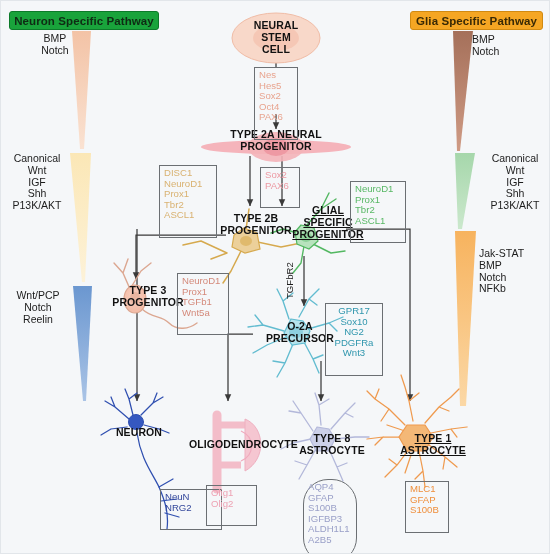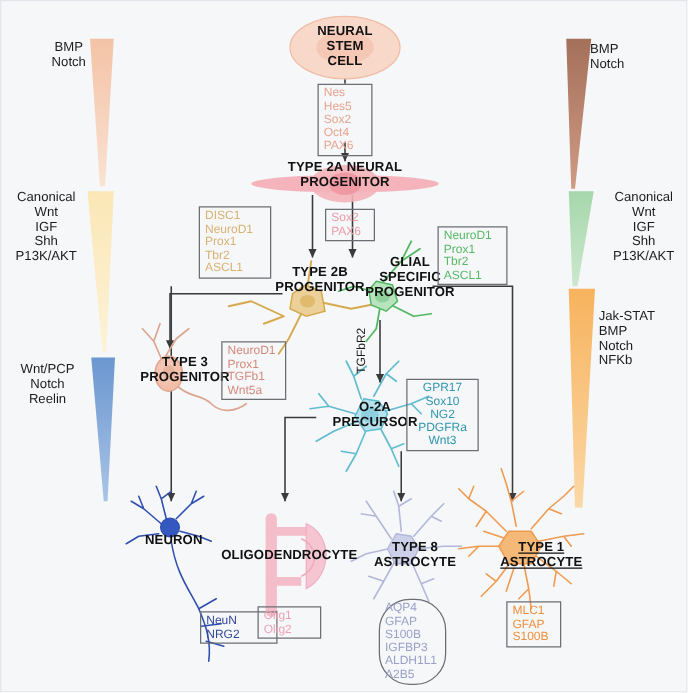--- a/index.html
+++ b/index.html
@@ -19,21 +19,21 @@
     position:absolute;font-size:10.5px;line-height:11.8px;color:#1c1c1c;white-space:pre;
   }
   .sig.left{text-align:center;}
   .sig.right{text-align:center;}
   .cellname{
     position:absolute;font-size:10.5px;font-weight:bold;color:#111;line-height:11.8px;
     text-align:center;white-space:pre;letter-spacing:.1px;
   }
   .genebox{
     position:absolute;border:1.3px solid #6b6f73;background:transparent;box-sizing:border-box;
-    padding:2px 4px 1px 4px;font-size:9.6px;line-height:10.6px;white-space:pre;
+    padding:2px 4px 16px 4px;font-size:9.6px;line-height:10.6px;white-space:pre;
   }
   .vlabel{
     position:absolute;font-size:9.6px;color:#1c1c1c;
     transform:rotate(-90deg);transform-origin:left top;white-space:nowrap;
   }
 </style>
 </head>
 <body>
 
 <div id="canvas">
@@ -194,20 +194,22 @@
       <path d="M428,444 L444,456 M444,456 L456,466 M444,456 L442,468"></path>
       <path d="M418,450 L422,470 M422,470 L424,486 M422,470 L414,478"></path>
       <path d="M408,448 L396,464 M396,464 L384,476 M396,464 L388,458"></path>
       <path d="M402,436 L382,436 M382,436 L366,438 M382,436 L374,444"></path>
       <path d="M404,430 L386,424 M410,454 L404,472"></path>
       <polygon points="406,424 424,424 432,436 424,450 406,450 398,436" fill="#f4b877" stroke="#ef9a4e" stroke-width="1.2"></polygon>
     </g>
 
   </svg>
 
+  <div class="badge" id="badge-neuron">Neuron Specific Pathway</div>
+  <div class="badge" id="badge-glia">Glia Specific Pathway</div>
 
   <div class="sig left" style="left:26px;top:32px;width:56px;">BMP
 Notch</div>
   <div class="sig left" style="left:4px;top:152px;width:64px;">Canonical
 Wnt
 IGF
 Shh
 P13K/AKT</div>
   <div class="sig left" style="left:6px;top:289px;width:62px;">Wnt/PCP
 Notch
@@ -225,29 +227,29 @@
 Notch
 NFKb</div>
 
   <div class="cellname" style="left:238px;top:19px;width:74px;">NEURAL
 STEM
 CELL</div>
   <div class="cellname" style="left:208px;top:128px;width:134px;">TYPE 2A NEURAL
 PROGENITOR</div>
   <div class="cellname" style="left:211px;top:212px;width:88px;">TYPE 2B
 PROGENITOR</div>
-  <div class="cellname" style="left:278px;top:204px;width:98px;">GLIAL
+  <div class="cellname" style="left:278px;top:204px;width:98px;text-decoration:underline;">GLIAL
 SPECIFIC
 PROGENITOR</div>
   <div class="cellname" style="left:106px;top:284px;width:82px;">TYPE 3
 PROGENITOR</div>
   <div class="cellname" style="left:255px;top:320px;width:88px;">O-2A
 PRECURSOR</div>
   <div class="cellname" style="left:110px;top:426px;width:56px;">NEURON</div>
-  <div class="cellname" style="left:176px;top:438px;width:104px;text-align:center;">OLIGODENDROCYTE</div>
+  <div class="cellname" style="left:188px;top:438px;width:104px;text-align:center;">OLIGODENDROCYTE</div>
   <div class="cellname" style="left:296px;top:432px;width:70px;">TYPE 8
 ASTROCYTE</div>
   <div class="cellname" style="left:398px;top:432px;width:68px;text-decoration:underline;">TYPE 1
 ASTROCYTE</div>
 
   <div class="vlabel" style="left:283px;top:298px;">TGFbR2</div>
 
   <div class="genebox" style="left:253px;top:66px;width:44px;color:#e8a48f;">Nes
 Hes5
 Sox2

